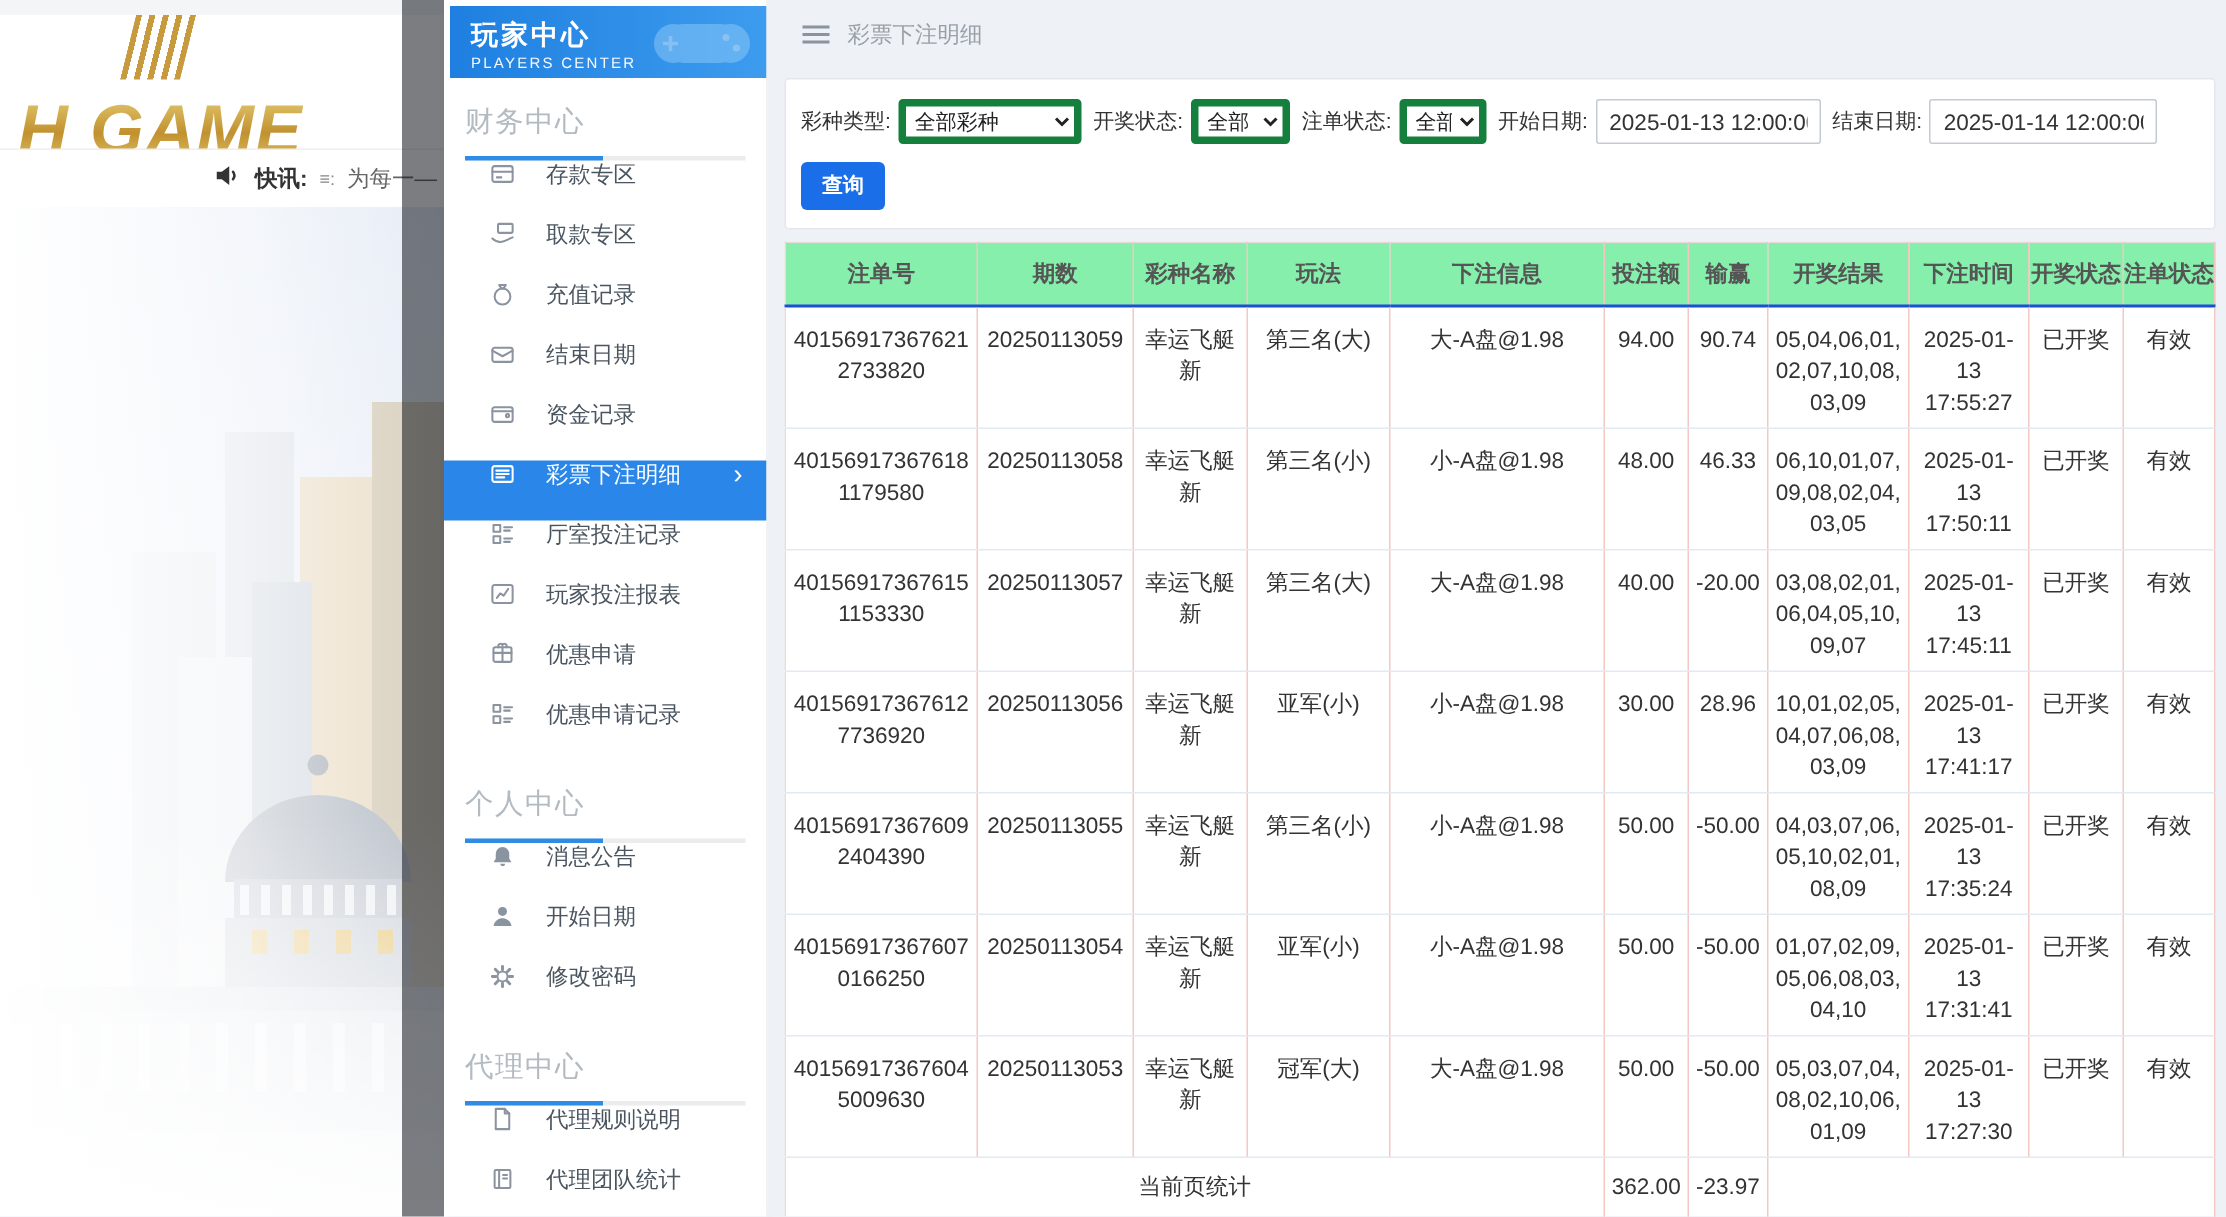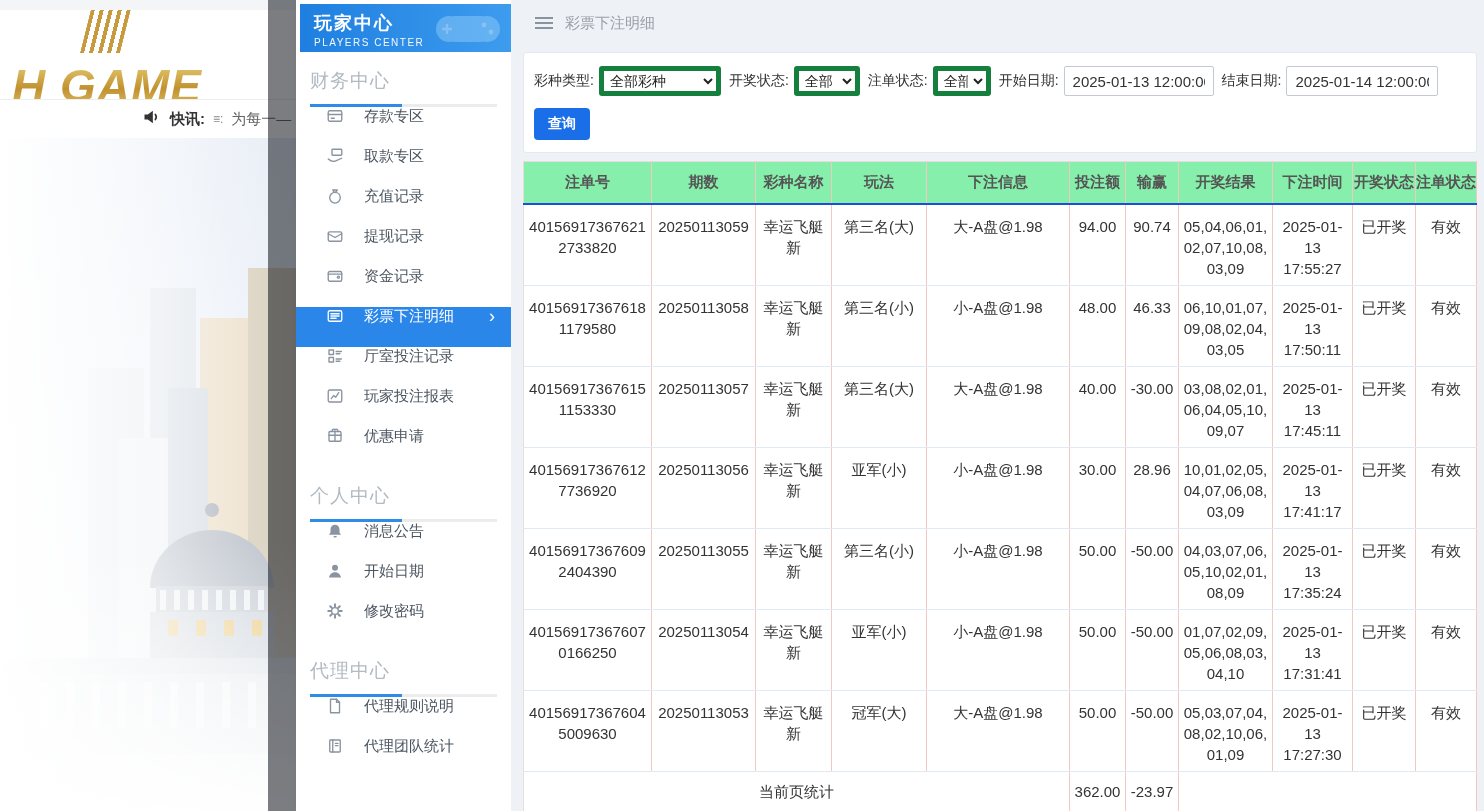--- a/index.html
+++ b/index.html
@@ -218,21 +218,21 @@
          <span class="sb-label">充值记录</span>
 
        </div>
           <div class="sb-item">
          <span class="sb-icon">
               <svg viewBox="0 0 24 24" fill="none" stroke="currentColor" stroke-width="1.8" stroke-linecap="round" stroke-linejoin="round">
                 <rect x="3" y="6.5" width="18" height="12.5" rx="2"></rect>
                 <path d="M3 9l9 5 9-5"></path>
               </svg>
             </span>
-         <span class="sb-label">提现记录</span>
+         <span class="sb-label">结束日期</span>
 
        </div>
           <div class="sb-item">
          <span class="sb-icon">
               <svg viewBox="0 0 24 24" fill="none" stroke="currentColor" stroke-width="1.8" stroke-linecap="round" stroke-linejoin="round">
                 <rect x="3" y="6" width="18" height="13" rx="2"></rect>
                 <path d="M3 9.5h18"></path>
                 <circle cx="16.5" cy="13.5" r="1.4"></circle>
               </svg>
             </span>
@@ -272,20 +272,32 @@
 
        </div>
           <div class="sb-item">
          <span class="sb-icon">
               <svg viewBox="0 0 24 24" fill="none" stroke="currentColor" stroke-width="1.8" stroke-linecap="round" stroke-linejoin="round">
                 <rect x="4" y="6" width="16" height="13" rx="1.5"></rect>
                 <path d="M4 11h16M12 6v13M8.5 6a2 2 0 1 1 3.5-2M15.5 6A2 2 0 1 0 12 4"></path>
               </svg>
             </span>
          <span class="sb-label">优惠申请</span>
+
+       </div>
+          <div class="sb-item">
+         <span class="sb-icon">
+              <svg viewBox="0 0 24 24" fill="none" stroke="currentColor" stroke-width="1.8" stroke-linecap="round" stroke-linejoin="round">
+                <rect x="4" y="4" width="6" height="6"></rect>
+                <path d="M13.5 6h7M13.5 9h5"></path>
+                <rect x="4" y="14" width="6" height="6"></rect>
+                <path d="M13.5 16h7M13.5 19h5"></path>
+              </svg>
+            </span>
+         <span class="sb-label">优惠申请记录</span>
 
        </div>
           <div class="sb-section">
        <div class="sb-sec-label">个人中心</div>
        <div class="sb-sec-line">
               <span></span>
             </div>
      </div>
           <div class="sb-item">
          <span class="sb-icon">
@@ -434,21 +446,21 @@
                   <td class="">已开奖</td>
                   <td class="">有效</td>
                 </tr>
                 <tr>
                   <td class="break">401569173676151153330</td>
                   <td class="">20250113057</td>
                   <td class="">幸运飞艇新</td>
                   <td class="">第三名(大)</td>
                   <td class="">大-A盘@1.98</td>
                   <td class="">40.00</td>
-                  <td class="">-30.00</td>
+                  <td class="">-20.00</td>
                   <td class="break">03,08,02,01,06,04,05,10,09,07</td>
                   <td class="">2025-01-13 17:45:11</td>
                   <td class="">已开奖</td>
                   <td class="">有效</td>
                 </tr>
                 <tr>
                   <td class="break">401569173676127736920</td>
                   <td class="">20250113056</td>
                   <td class="">幸运飞艇新</td>
                   <td class="">亚军(小)</td>

